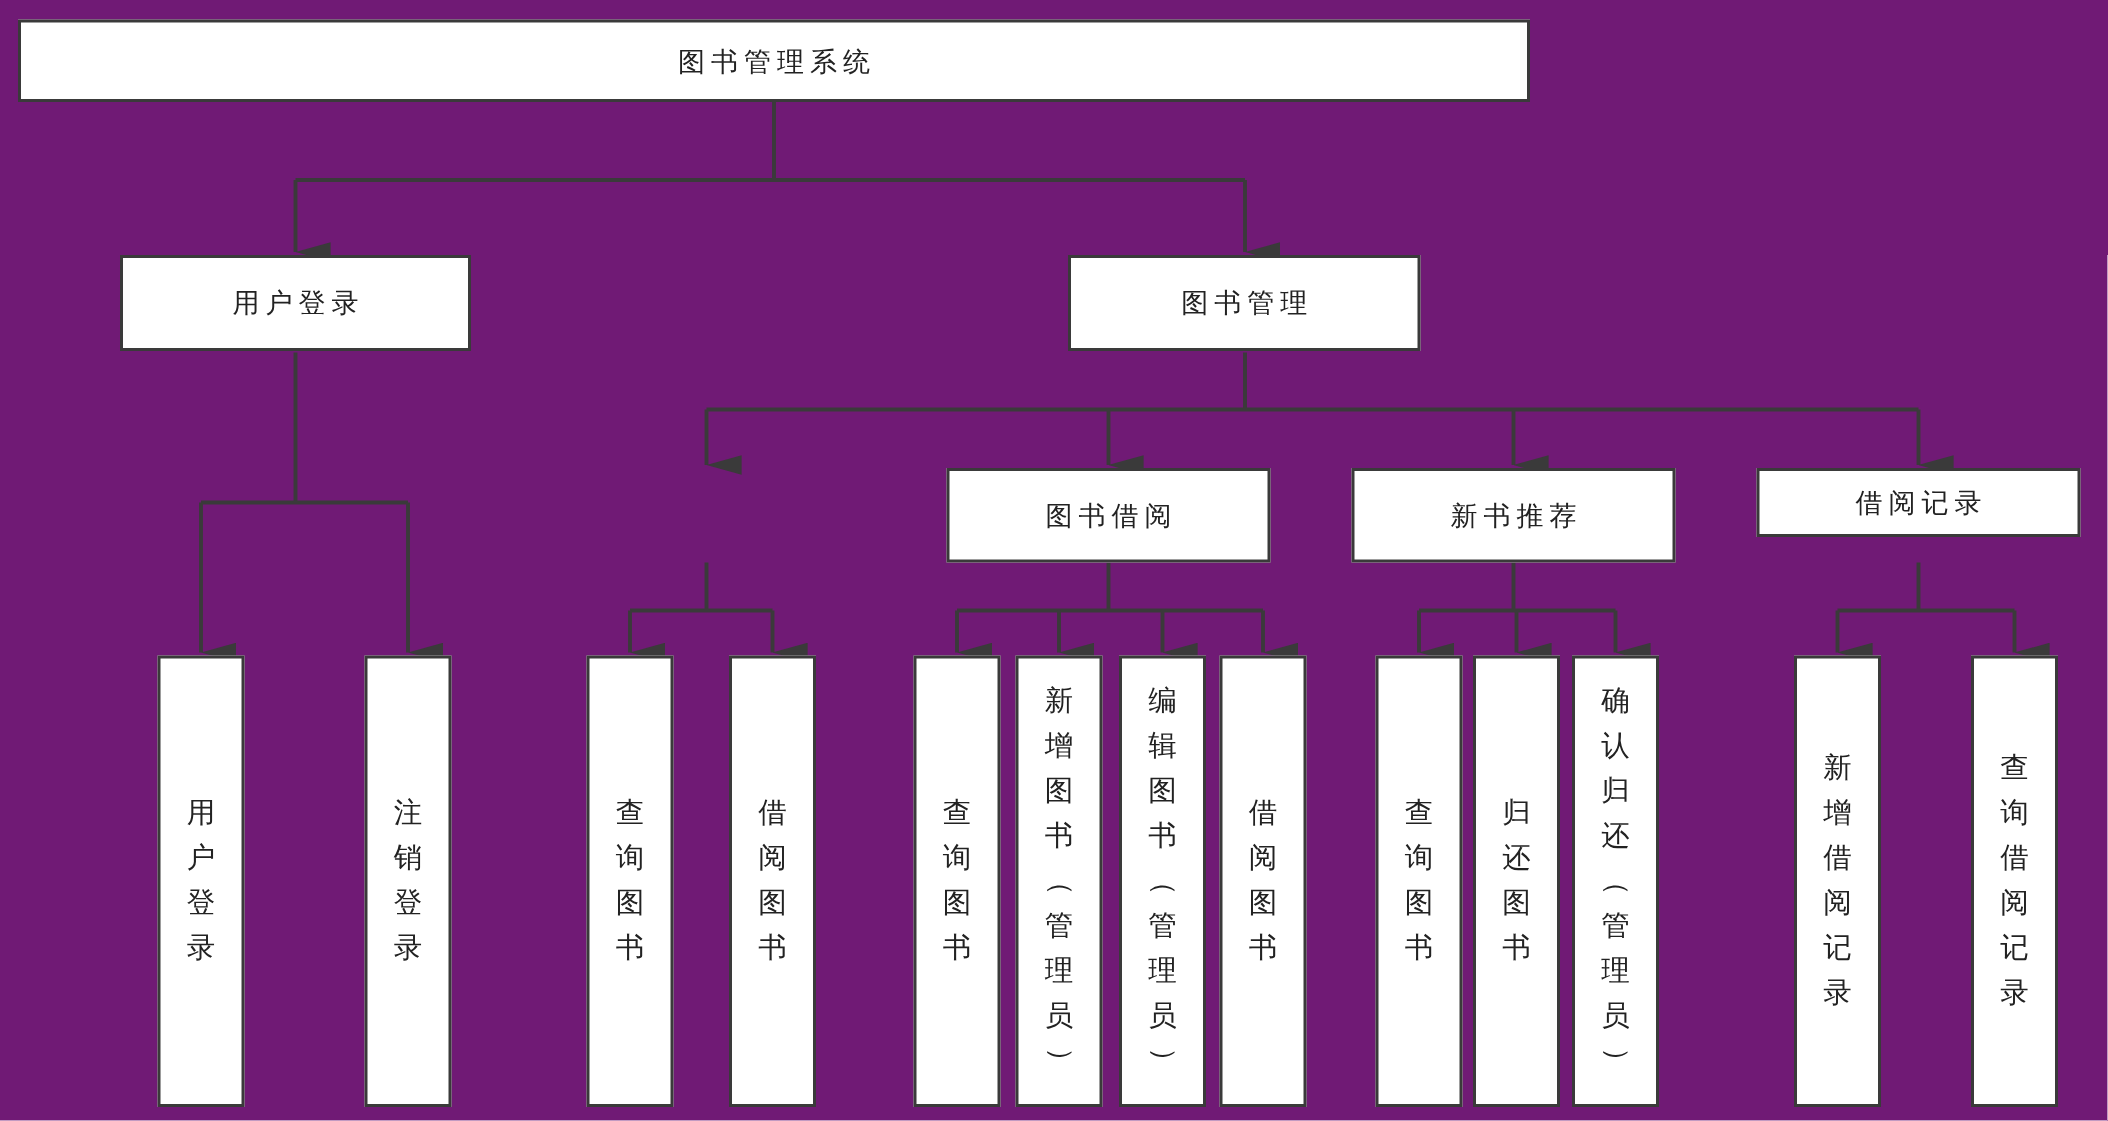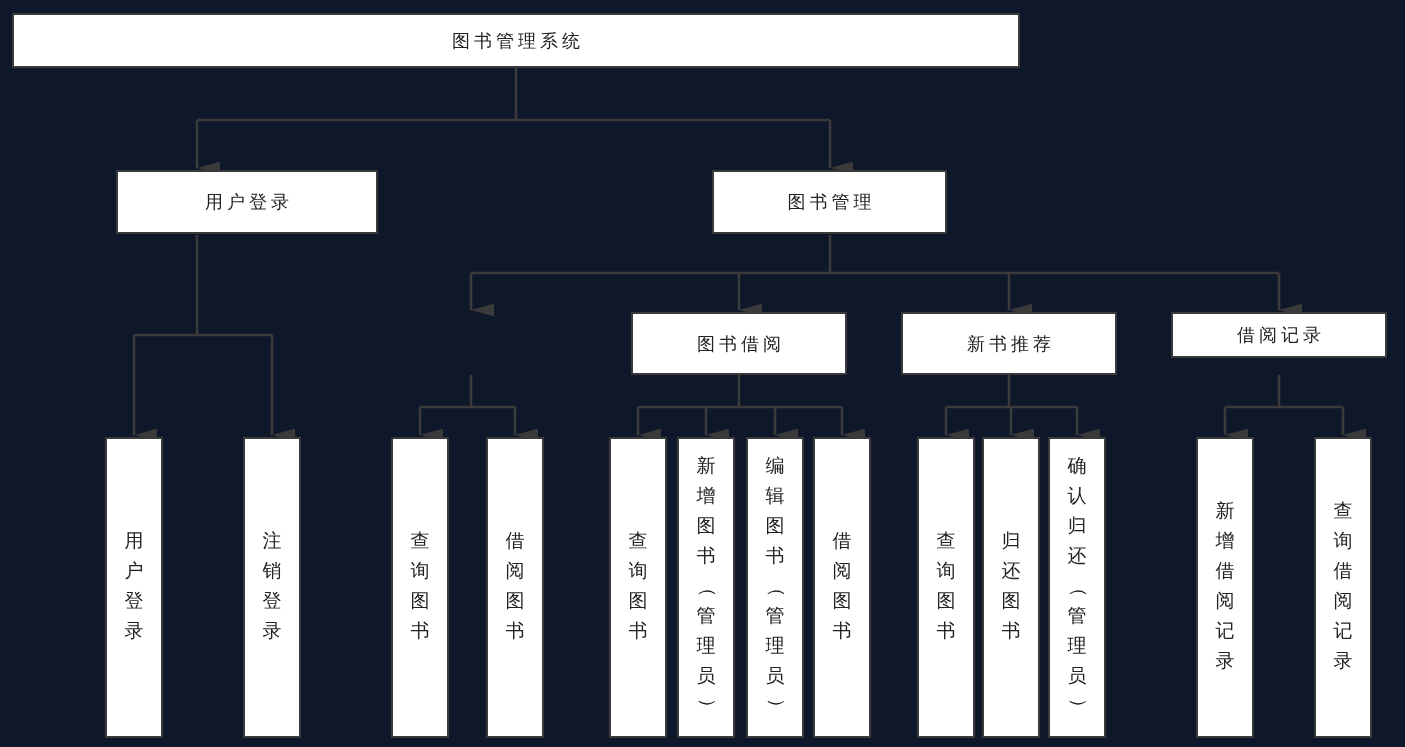--- a/index.html
+++ b/index.html
@@ -1,21 +1,21 @@
 <!DOCTYPE html>
 <html><head>
 <meta charset="utf-8">
 <style>
   html, body { margin: 0; padding: 0; background: #ffffff; }
   #stage {
     position: relative;
     width: 1405px;
     height: 747px;
-    background: #0f172a;
-    font-family: Liberation Mono, monospace;
+    background: #701a75;
+    font-family: Liberation Serif, serif;
     overflow: hidden;
   }
   #connectors {
     position: absolute;
     left: 0; top: 0;
     width: 1405px; height: 747px;
   }
   .node {
     position: absolute;
     box-sizing: border-box;
@@ -36,21 +36,21 @@
     gap: 11px;
     height: 100%;
     font-size: 19px;
     line-height: 1;
     color: #222222;
   }
   .vtext span { display: block; }
   .vtext span.rot { transform: rotate(90deg); }
   
   #n-root   { left: 12px;  top: 13px;  width: 1008px; height: 55px; }
-  #n-login  { left: 80px;  top: 170px; width: 262px;  height: 64px; margin-left: 36px; }
+  #n-login  { left: 80px;  top: 170px; width: 234px;  height: 64px; }
   #n-mgmt   { left: 712px; top: 170px; width: 235px;  height: 64px; }
   #n-rec    { left: 363px; top: 312px; width: 216px;  height: 63px; }
   #n-borrow { left: 631px; top: 312px; width: 216px;  height: 63px; text-align: right; }
   #n-cur    { left: 901px; top: 312px; width: 216px;  height: 63px; }
   #n-hist   { left: 1171px;top: 312px; width: 216px;  height: 46px; }
   #L0  { left: 105px; }
   #L1  { left: 243px; }
   #L2  { left: 391px; }
   #L3  { left: 486px; }
   #L4  { left: 609px; }

